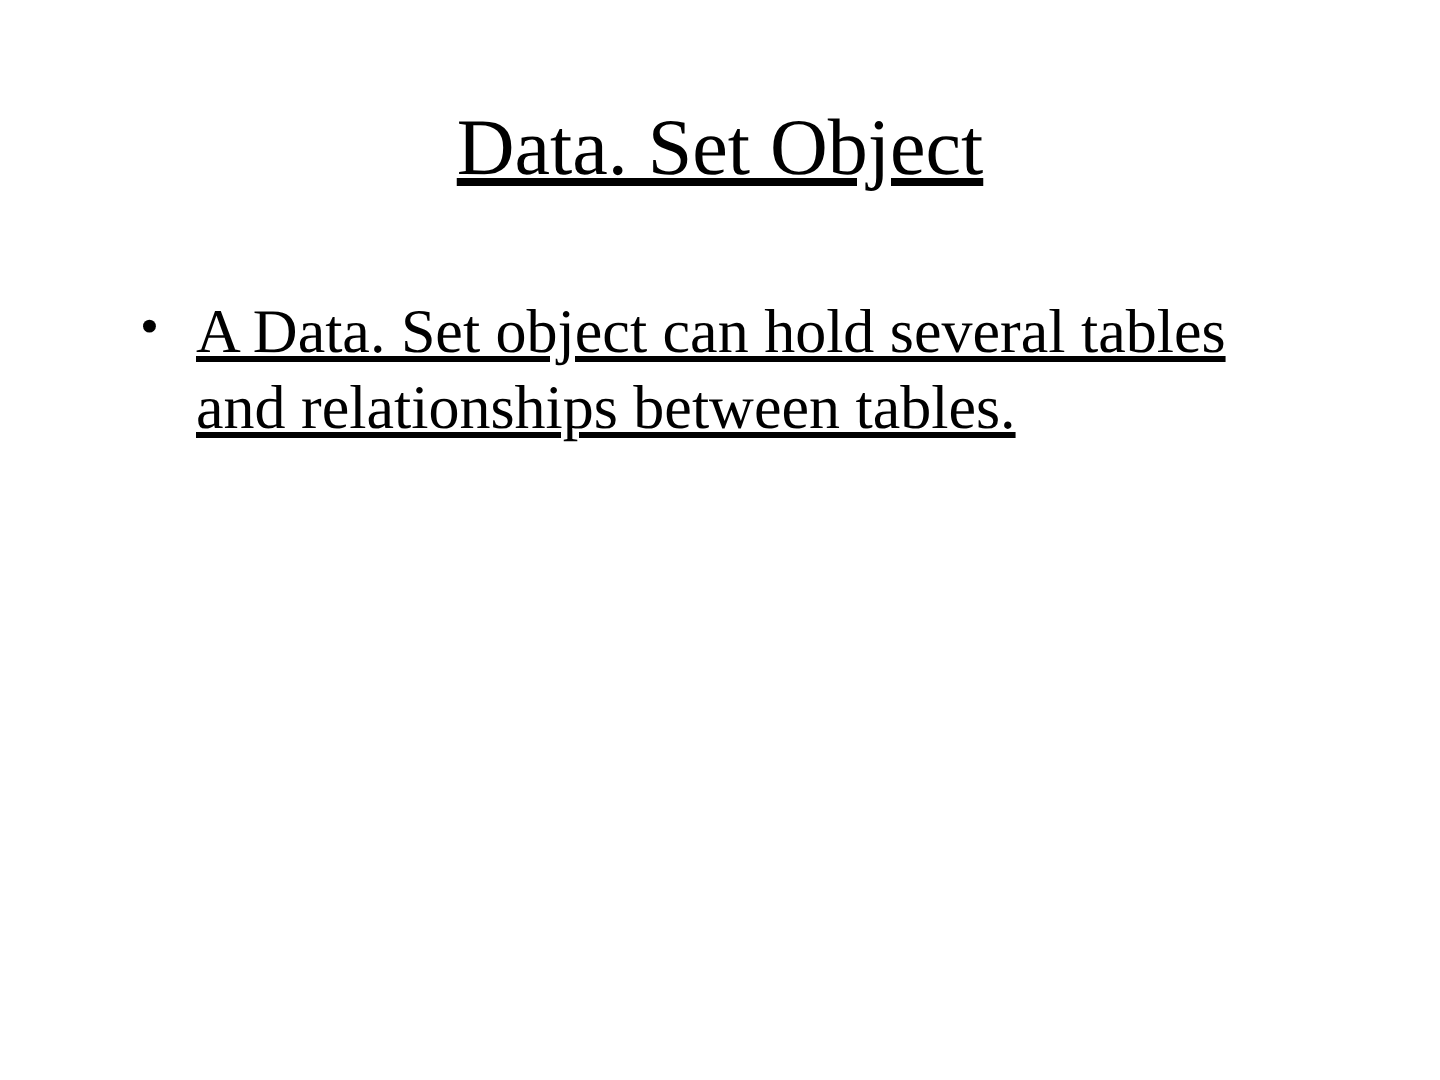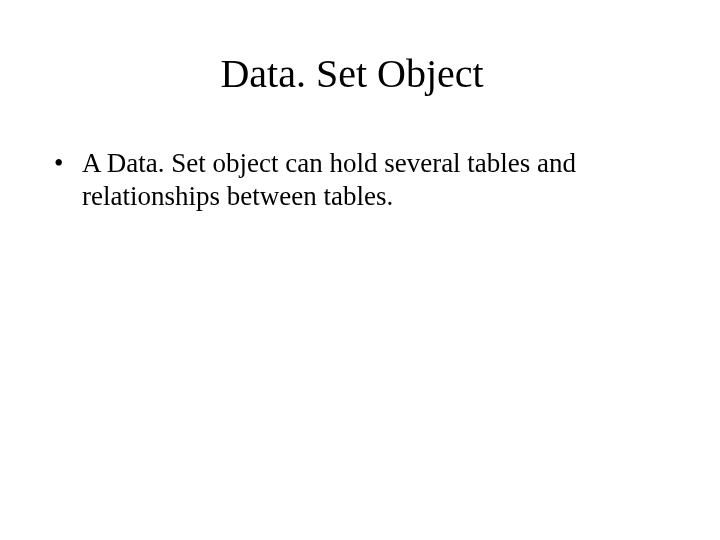--- a/index.html
+++ b/index.html
@@ -8,33 +8,34 @@
     width: 720px;
     height: 540px;
     background: #ffffff;
     font-family: "Times New Roman", Times, serif;
     color: #000000;
   }
   .slide {
     width: 720px;
     height: 540px;
     box-sizing: border-box;
-    padding: 50px 60px 40px 44px;
+    padding: 50px 60px 40px 60px;
+    text-decoration: underline;
   }
   .title {
     text-align: center;
     font-size: 40px;
     font-weight: normal;
     margin: 0 0 50px 0;
   }
   .bullets {
     list-style: none;
     padding: 0;
     margin: 0 0 0 10px;
-    font-size: 27px;
+    font-size: 31px;
     line-height: 1.22;
   }
   .bullets li {
     position: relative;
     padding-left: 28px;
     margin-bottom: 4px;
   }
   .bullets li::before {
     content: "•";
     position: absolute;

